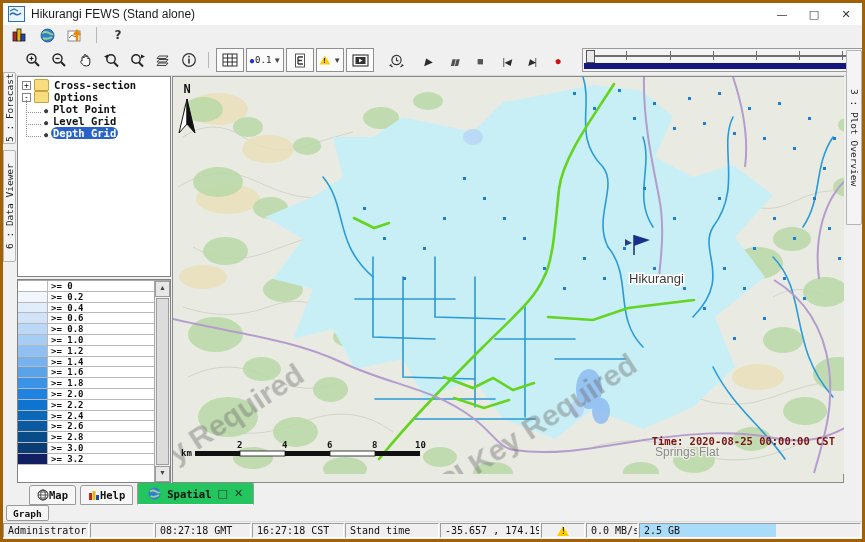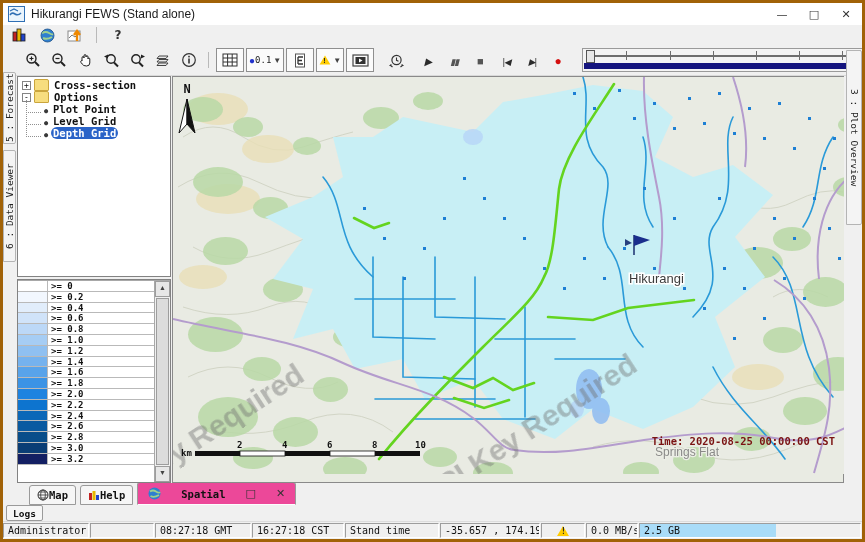--- a/index.html
+++ b/index.html
@@ -59,21 +59,21 @@
   .lg-sw{width:30px;flex:0 0 auto;border-right:1px solid #b9b9b9;box-sizing:border-box;}
   .lg-lb{flex:1;font-family:"DejaVu Sans Mono",monospace;font-size:9px;font-weight:bold;color:#111;line-height:10px;padding-left:3px;}
   .lg-scroll{width:15px;flex:0 0 auto;background:#f0f0f0;border-left:1px solid #a8a8a8;display:flex;flex-direction:column;}
   .sb-btn{height:14px;border:1px solid #9d9d9d;background:#e7e7e7;font-size:7px;color:#444;text-align:center;line-height:12px;flex:0 0 auto;}
   .sb-thumb{flex:1;margin:1px;border:1px solid #9d9d9d;background:#dcdcdc;}
   .mapwrap{flex:1 1 auto;position:relative;border:1px solid #8a8a8a;box-sizing:border-box;background:#e9ebe3;min-width:0;}
   .mapwrap svg{display:block;}
   
   .tabsrow{height:22px;background:#f0f0f0;display:flex;align-items:flex-end;padding-left:26px;gap:4px;flex:0 0 auto;}
   .btab{height:18px;border:1px solid #9a9a9a;border-radius:3px 3px 0 0;background:#f6f6f6;display:flex;align-items:center;padding:0 7px;font-family:"DejaVu Sans Mono",monospace;font-size:10.5px;font-weight:bold;color:#111;}
-  .btab.active{height:21px;background:#ec4899;border-bottom-color:#fdfdfd;padding:0 10px;gap:20px;justify-content:space-between;}
+  .btab.active{height:21px;background:#22c55e;border-bottom-color:#fdfdfd;padding:0 10px;gap:6px;justify-content:space-between;}
   .tabglyph{font-size:11px;color:#333;font-family:"DejaVu Sans",sans-serif;font-weight:normal;}
   .logsrow{height:16px;background:#f0f0f0;display:flex;align-items:center;padding-left:3px;flex:0 0 auto;}
   .logsbtn{height:14px;border:1px solid #9a9a9a;border-radius:2px;background:#f6f6f6;font-family:"DejaVu Sans Mono",monospace;font-size:9.5px;font-weight:bold;color:#111;display:flex;align-items:center;padding:0 6px;}
   .statusbar{height:17px;background:#f0f0f0;display:flex;align-items:stretch;font-family:"DejaVu Sans Mono",monospace;font-size:10px;color:#111;flex:0 0 auto;border-top:1px solid #dcdcdc;}
   .seg{border:1px solid;border-color:#9d9d9d #ffffff #ffffff #9d9d9d;margin:1px 1px 1px 0;display:flex;align-items:center;padding:0 4px;white-space:nowrap;overflow:hidden;box-sizing:border-box;}
   .seg.mem{position:relative;}
   .seg.mem .fill{position:absolute;left:0;top:0;bottom:0;width:62%;background:#a9dcf8;}
   .seg.mem span{position:relative;}
   .warn-tri{width:0;height:0;border-left:6px solid transparent;border-right:6px solid transparent;border-bottom:10px solid #ffcc00;position:relative;}
   .warn-tri::after{content:"!";position:absolute;left:-2px;top:1px;font-size:8px;font-weight:bold;color:#222;}
@@ -568,21 +568,21 @@
           <circle cx="6.5" cy="6.5" r="6" fill="#2e7fd0"></circle>
           <path d="M2,4.5 Q5,2.5 8,4.5 T12,5 M2.5,9 Q6,11 11,8" stroke="#9fd08f" stroke-width="1.8" fill="none"></path>
         </svg>
       <span>Spatial</span>
       <span class="tabglyph">□</span>
       <span class="tabglyph" style="font-weight:bold">✕</span>
     </div>
   </div>
 
   <div class="logsrow">
-    <div class="logsbtn">Logs</div>
+    <div class="logsbtn">Graph</div>
   </div>
 
   <div class="statusbar">
     <div class="seg" style="width:86px">Administrator</div>
     <div class="seg" style="width:64px"></div>
     <div class="seg" style="width:96px">08:27:18 GMT</div>
     <div class="seg" style="width:92px">16:27:18 CST</div>
     <div class="seg" style="width:94px">Stand time</div>
     <div class="seg" style="width:100px">-35.657 , 174.199</div>
     <div class="seg" style="width:44px;justify-content:center">

